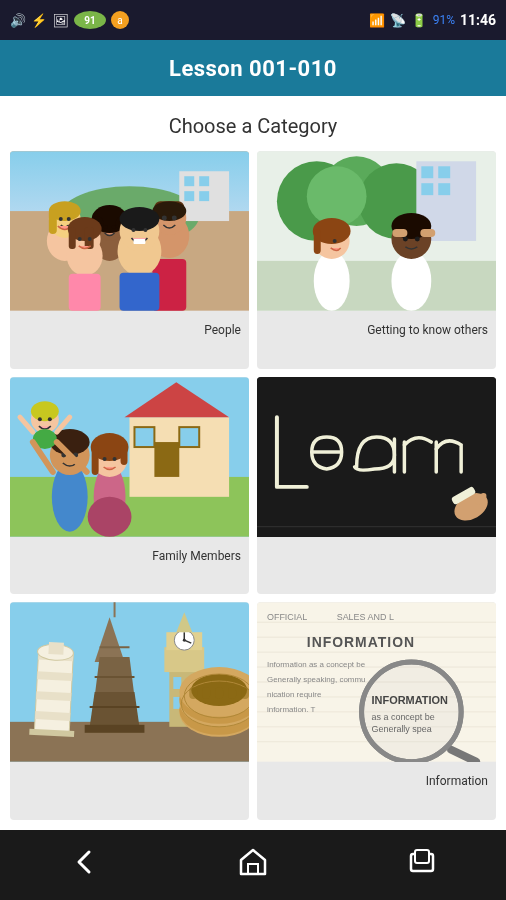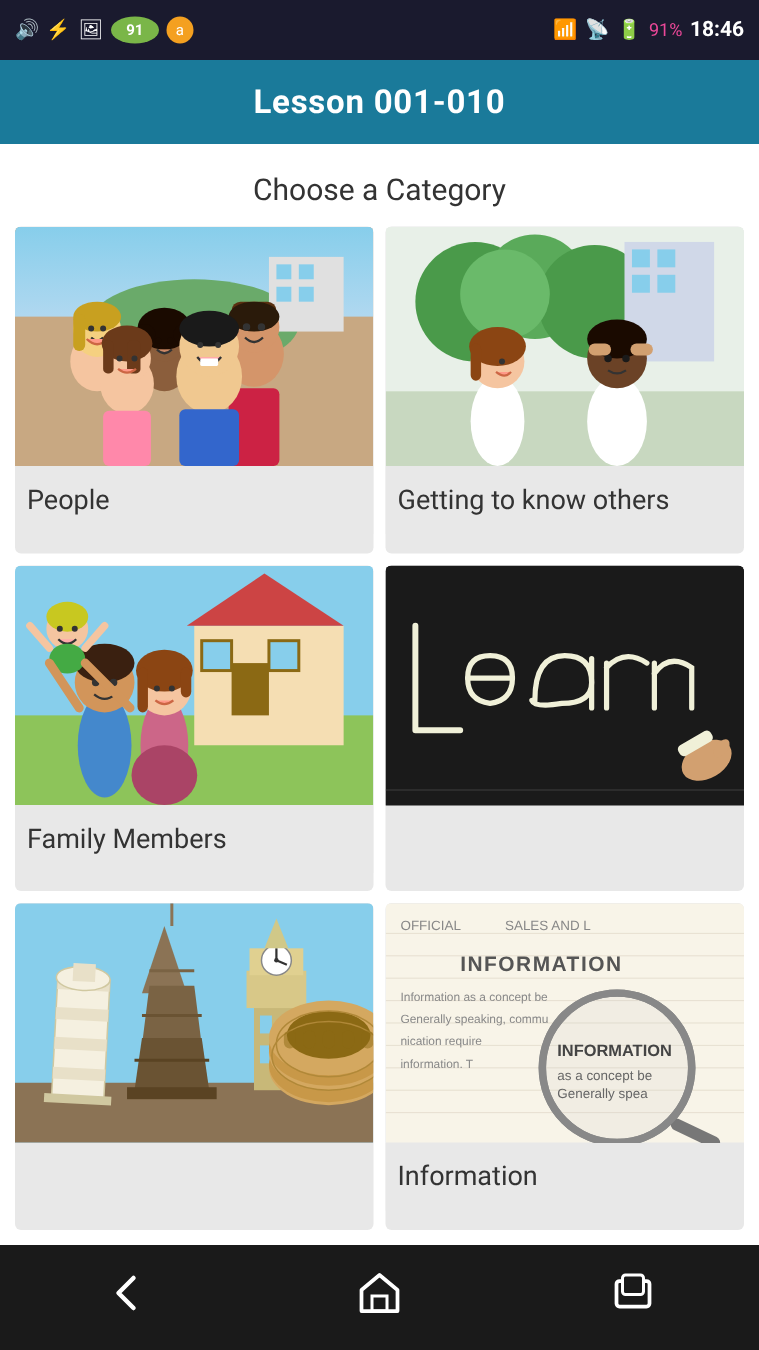--- a/index.html
+++ b/index.html
@@ -32,21 +32,21 @@
     }
     .status-right {
       display: flex;
       align-items: center;
       gap: 5px;
       color: white;
       font-size: 13px;
     }
     .battery-text {
       font-size: 12px;
-      color: #ec4899;
+      color: #3b82f6;
     }
 
     
     .title-bar {
       height: 56px;
       background: #1a7a9a;
       display: flex;
       align-items: center;
       justify-content: center;
       flex-shrink: 0;
@@ -95,22 +95,22 @@
 
     .category-image {
       width: 100%;
       height: 160px;
       overflow: hidden;
       position: relative;
     }
 
     .category-label {
       padding: 12px 8px;
-      text-align: left;
-      font-size: 18px;
+      text-align: right;
+      font-size: 12px;
       color: #333;
       background: #e8e8e8;
     }
 
     
     .img-school {
       background: #1a1a1a;
       position: relative;
       display: flex;
       align-items: center;
@@ -142,21 +142,21 @@
     <span>⚡</span>
     <span>🖼</span>
     <span style="background:#7ab648;border-radius:50%;width:32px;height:18px;display:inline-flex;align-items:center;justify-content:center;font-size:10px;color:white;font-weight:bold;">91</span>
     <span style="background:#f4a020;border-radius:50%;width:18px;height:18px;display:inline-flex;align-items:center;justify-content:center;font-size:10px;color:white;">a</span>
   </div>
   <div class="status-right">
     <span>📶</span>
     <span>📡</span>
     <span>🔋</span>
     <span class="battery-text">91%</span>
-    <span style="font-weight:bold;font-size:14px;">18:46</span>
+    <span style="font-weight:bold;font-size:14px;">11:46</span>
   </div>
 </div>
 
 <div class="title-bar">
   <h1>Lesson 001-010</h1>
 </div>
 
 <div class="main-content">
   <div class="subtitle">Choose a Category</div>
 

